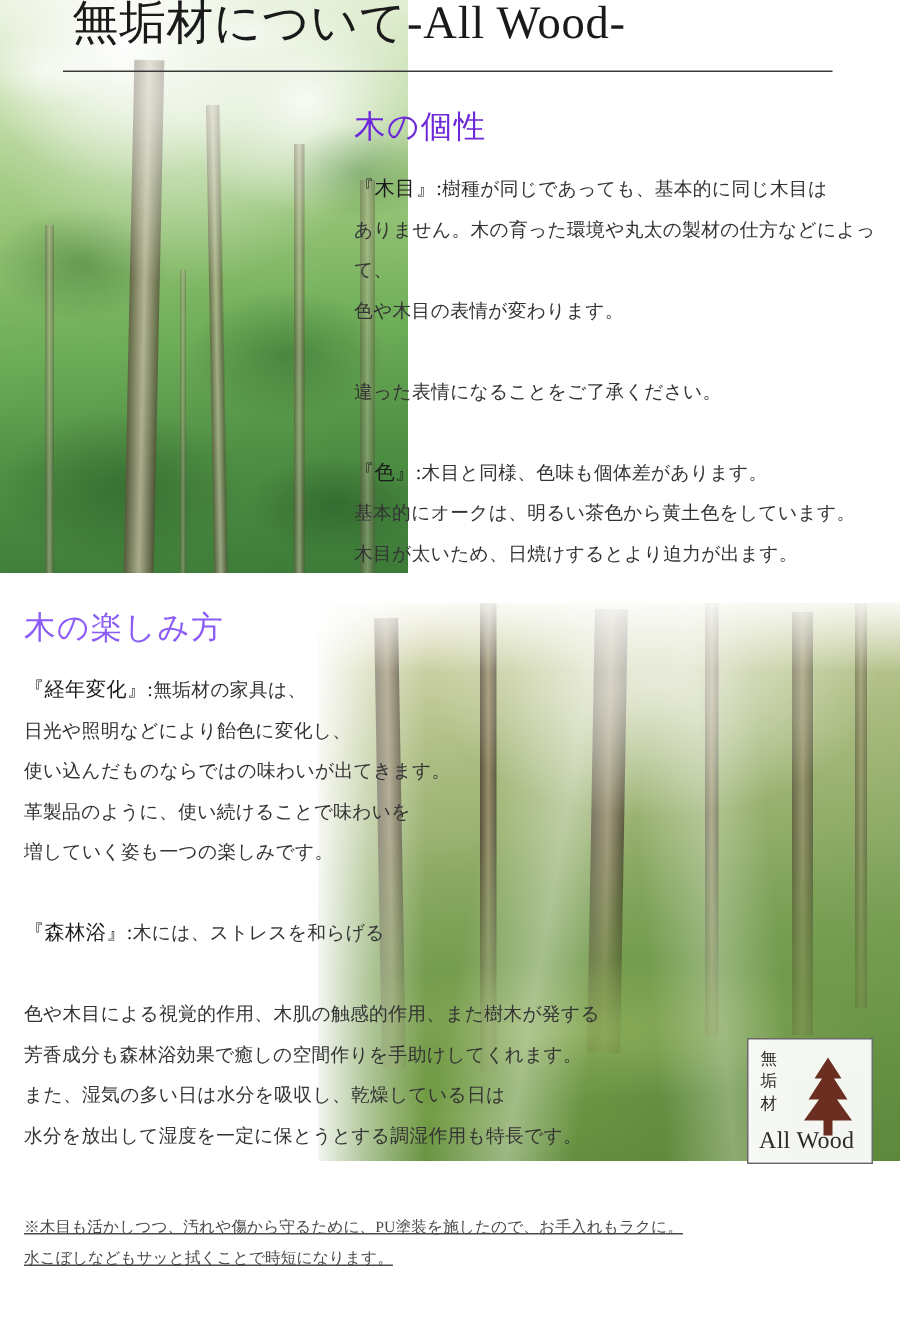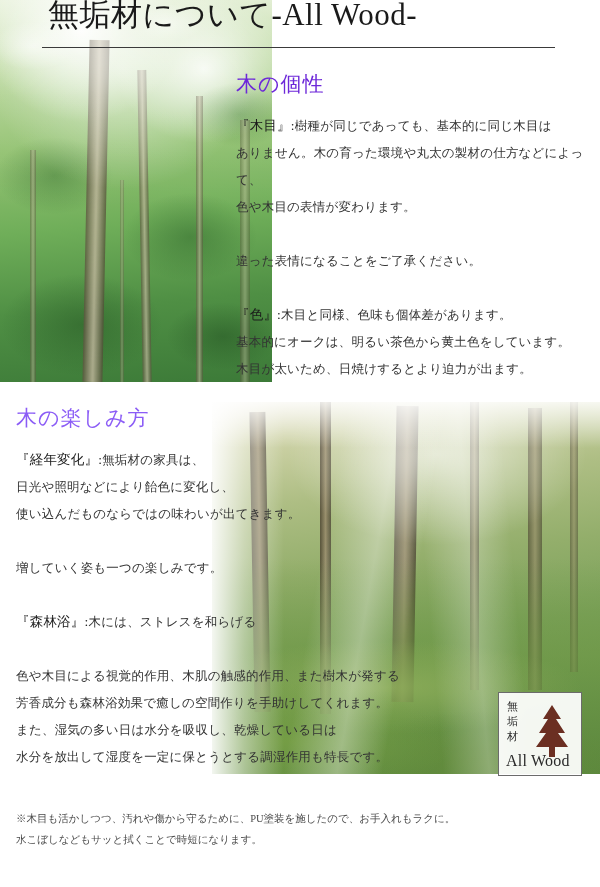--- a/index.html
+++ b/index.html
@@ -223,20 +223,21 @@
 
   
   .footnote {
     position: absolute;
     left: 16px;
     top: 808px;
     width: 560px;
     font-size: 10.5px;
     line-height: 21px;
     color: #4a4a4a;
+    text-decoration: underline;
   }
 </style>
 </head>
 <body>
 
 <div class="photo-top">
   <div class="sky"></div>
   <div class="leafy"></div>
   <div class="trunk t1"></div>
   <div class="trunk t2"></div>
@@ -288,21 +289,21 @@
   <div class="softtop"></div>
 </div>
 
 <div class="sec2-title sec-h">木の楽しみ方</div>
 
 <div class="sec2-text">
   <div class="para">
     <span class="lead">『経年変化』:</span><span>無垢材の家具は、</span><br>
     <span>日光や照明などにより飴色に変化し、</span><br>
     <span>使い込んだものならではの味わいが出てきます。</span><br>
-    <br>
+    <span>革製品のように、使い続けることで味わいを</span><br>
     <span>増していく姿も一つの楽しみです。</span>
   </div>
 </div>
 
 <div class="sec3-text">
   <div class="para">
     <span class="lead">『森林浴』:</span><span>木には、ストレスを和らげる</span><br>
     <br>
     <span>色や木目による視覚的作用、木肌の触感的作用、また樹木が発する</span><br>
     <span>芳香成分も森林浴効果で癒しの空間作りを手助けしてくれます。</span><br>

